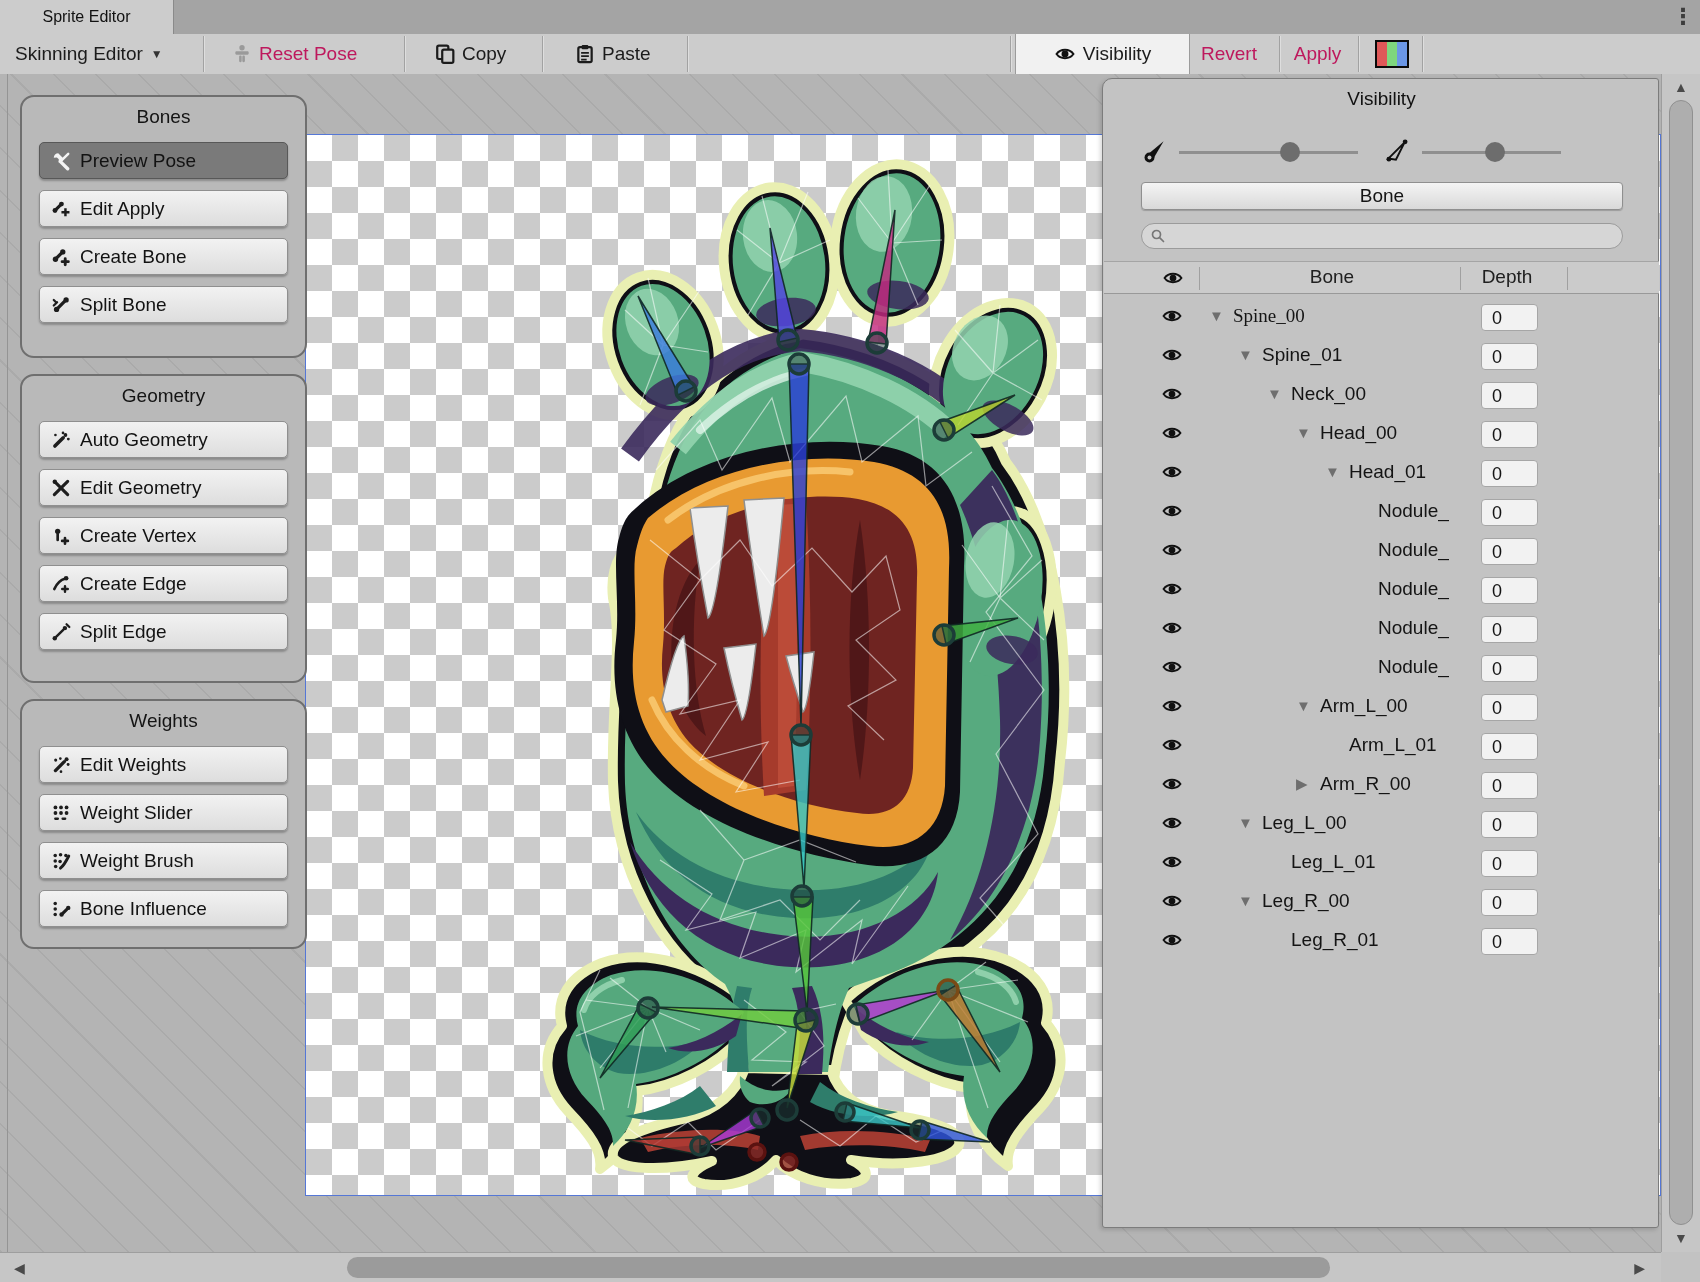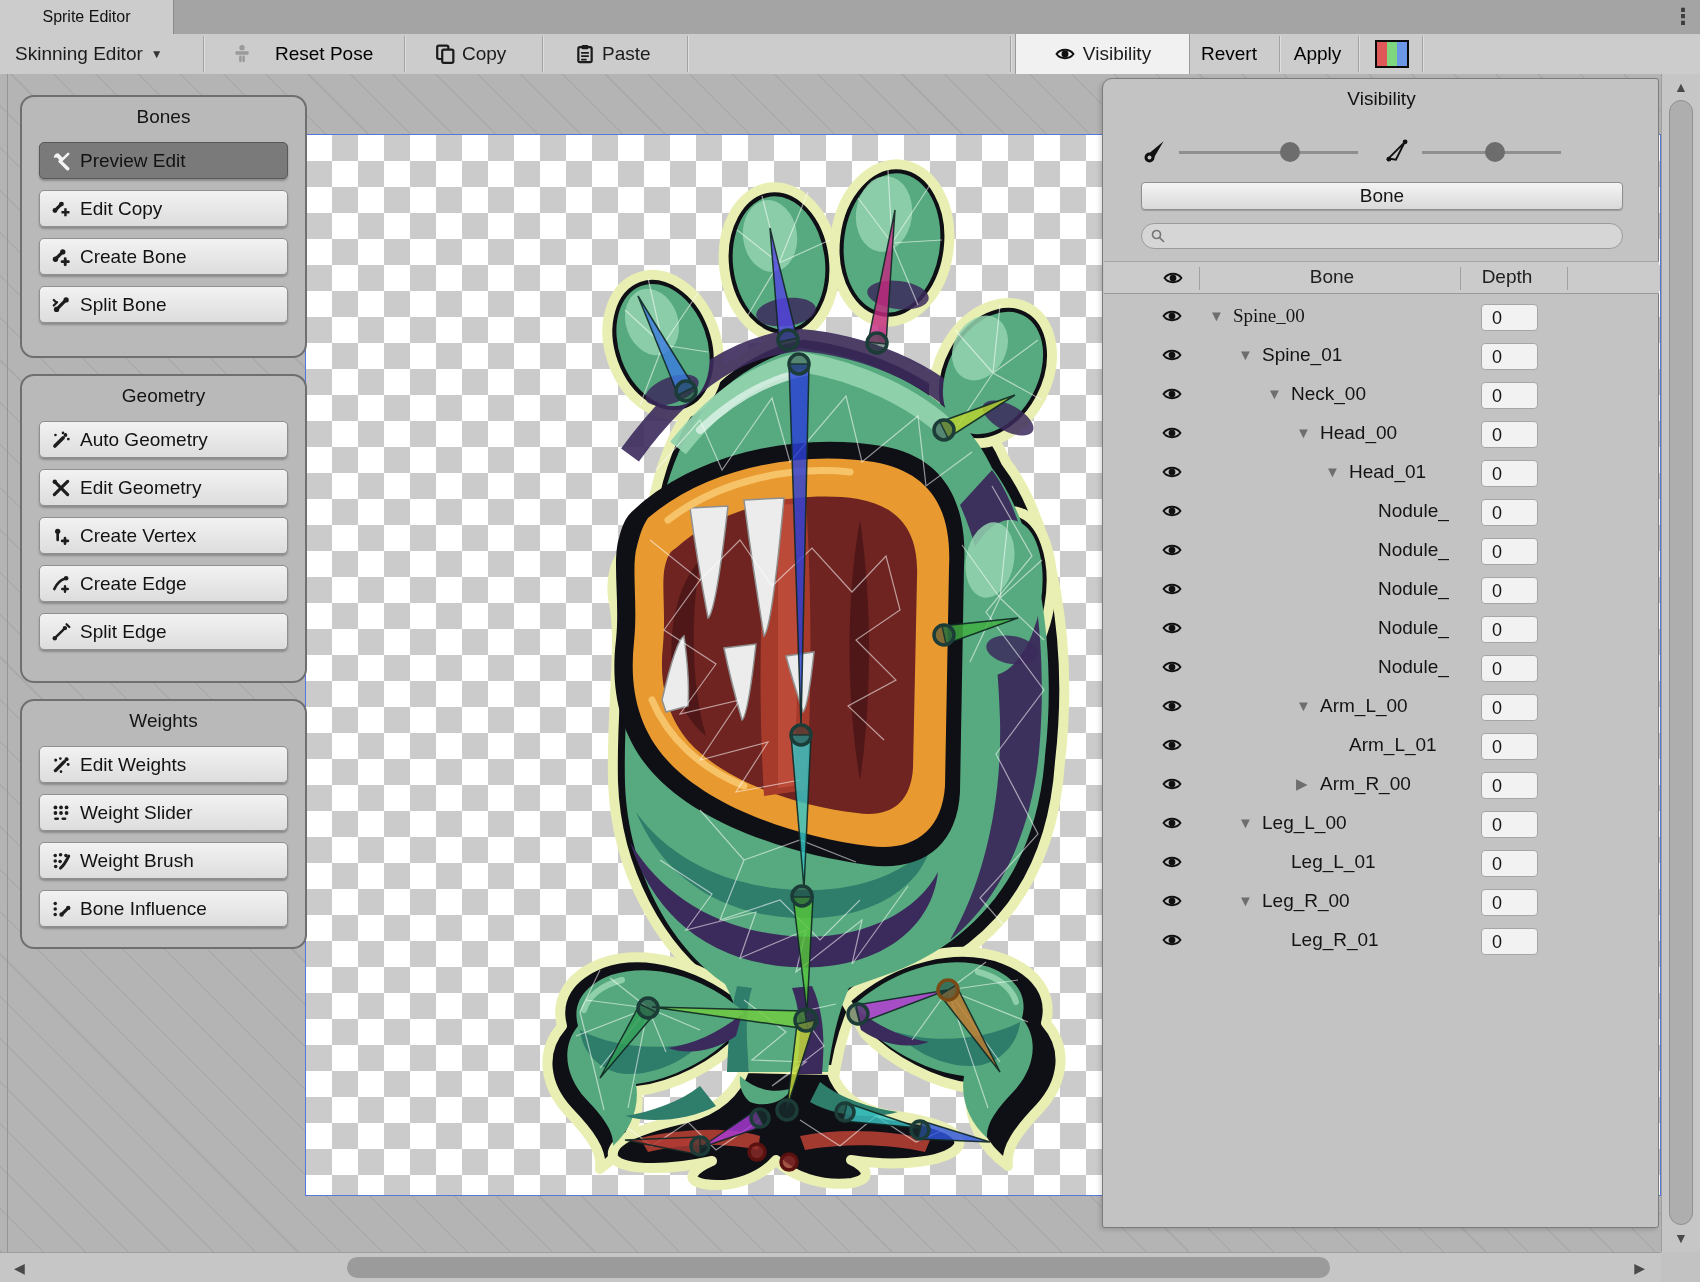--- a/index.html
+++ b/index.html
@@ -14,21 +14,21 @@
   
   #tabbar{left:0;top:0;width:1700px;height:34px;background:#a4a4a4;border-bottom:1px solid #8e8e8e;}
   #sprite-tab{left:0;top:0;width:173px;height:34px;background:#cccccc;border-right:1px solid #8a8a8a;
     display:flex;align-items:center;justify-content:center;font-size:16px;color:#111;}
   #overflow-dots{right:6px;top:4px;font-size:22px;color:#3c3c3c;font-weight:bold;line-height:26px;}
 
   
   #toolbar{left:0;top:34px;width:1700px;height:40px;background:#cccccc;border-bottom:1px solid #8e8e8e;}
   .tb-item{position:absolute;top:0;height:40px;display:flex;align-items:center;font-size:19px;color:#1b1b1b;}
   .tb-sep{position:absolute;top:2px;height:36px;width:1px;background:#a2a2a2;box-shadow:1px 0 0 #dedede;}
-  .tb-disabled{color:#000000;gap:16px;}
+  .tb-disabled{color:#be185d;}
   .tb-icon{margin-right:7px;display:inline-flex;}
   #btn-visibility{background:#f1f1f1;border-left:1px solid #9b9b9b;border-right:1px solid #9b9b9b;justify-content:center;}
   #color-swatch{width:30px;height:24px;border:2px solid #0a0a0a;display:flex;}
   #color-swatch span{flex:1;}
   .mini-slider-line{position:absolute;top:52px;height:3px;background:#909090;border-radius:2px;}
   .mini-knob{position:absolute;width:21px;height:21px;border-radius:50%;background:#6b6b6b;top:43px;}
   .checker{position:absolute;top:42px;width:22px;height:22px;background-color:#9b87ae;
     background-image:linear-gradient(45deg,#b08ba4 25%,transparent 25%,transparent 75%,#b08ba4 75%),
                      linear-gradient(45deg,#b08ba4 25%,transparent 25%,transparent 75%,#b08ba4 75%);
     background-size:10px 10px;background-position:0 0,5px 5px;}
@@ -327,32 +327,32 @@
 <div class="tool-box" style="top:95px;height:263px;">
   <h3>Bones</h3>
   <div class="tool-btn selected">
     <span class="ticon">
         <svg width="20" height="20" viewBox="0 0 18 18" stroke="currentColor" fill="currentColor">
           <path d="M6.5 2a4 4 0 0 0-4 4l2.8-.2L7 7.5l-.2 2.8a4 4 0 0 0 4-4" stroke="none"></path>
           <path d="M8.5 9.5 L15 16" stroke-width="3" stroke-linecap="round" fill="none"></path>
           <path d="M15.5 2.5 L9.5 8.5" stroke-width="2.2" stroke-linecap="round" fill="none"></path>
         </svg>
       </span>
-    <span>Preview Edit</span>
+    <span>Preview Pose</span>
   </div>
   <div class="tool-btn">
     <span class="ticon">
         <svg width="20" height="20" viewBox="0 0 18 18" stroke="currentColor" fill="currentColor">
           <circle cx="3.6" cy="10.4" r="2.2" stroke="none"></circle>
           <circle cx="9.4" cy="4.6" r="2.2" stroke="none"></circle>
           <path d="M4.8 9.2 L8.2 5.8" stroke-width="2.8" stroke-linecap="round" fill="none"></path>
           <path d="M13 8.4 v7.2 M9.4 12 h7.2" stroke-width="2.2" fill="none"></path>
         </svg>
       </span>
-    <span>Edit Copy</span>
+    <span>Edit Apply</span>
   </div>
   <div class="tool-btn">
     <span class="ticon">
         <svg width="20" height="20" viewBox="0 0 18 18" stroke="currentColor" fill="currentColor">
           <circle cx="4" cy="11" r="2.4" stroke="none"></circle>
           <circle cx="10.6" cy="4.4" r="2.4" stroke="none"></circle>
           <path d="M5.4 9.6 L9.2 5.8" stroke-width="3" stroke-linecap="round" fill="none"></path>
           <path d="M12.8 10.5 v5.5 M10 13.2 h5.6" stroke-width="2.6" stroke-linecap="round" fill="none"></path>
         </svg>
       </span>

